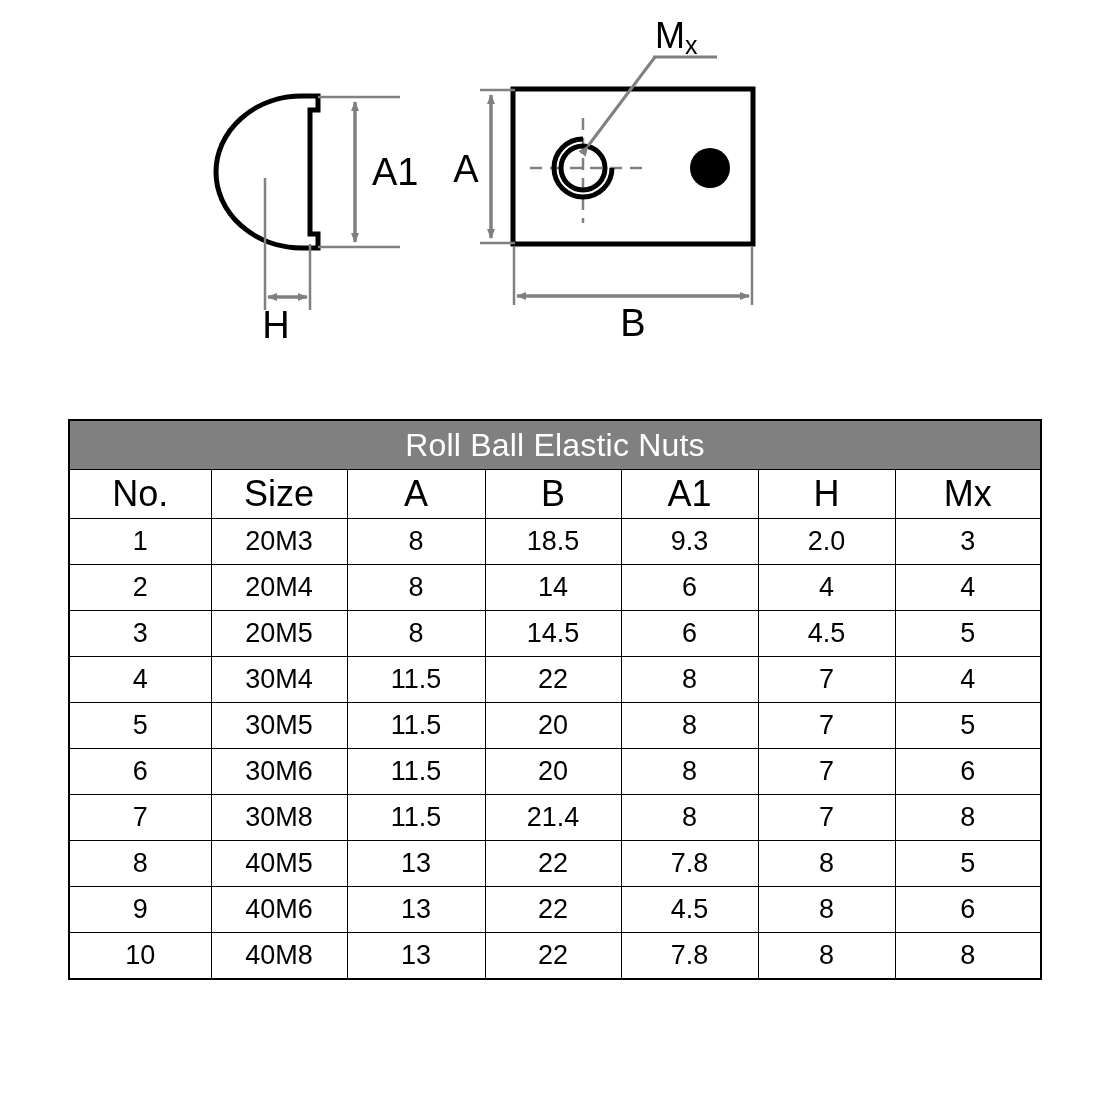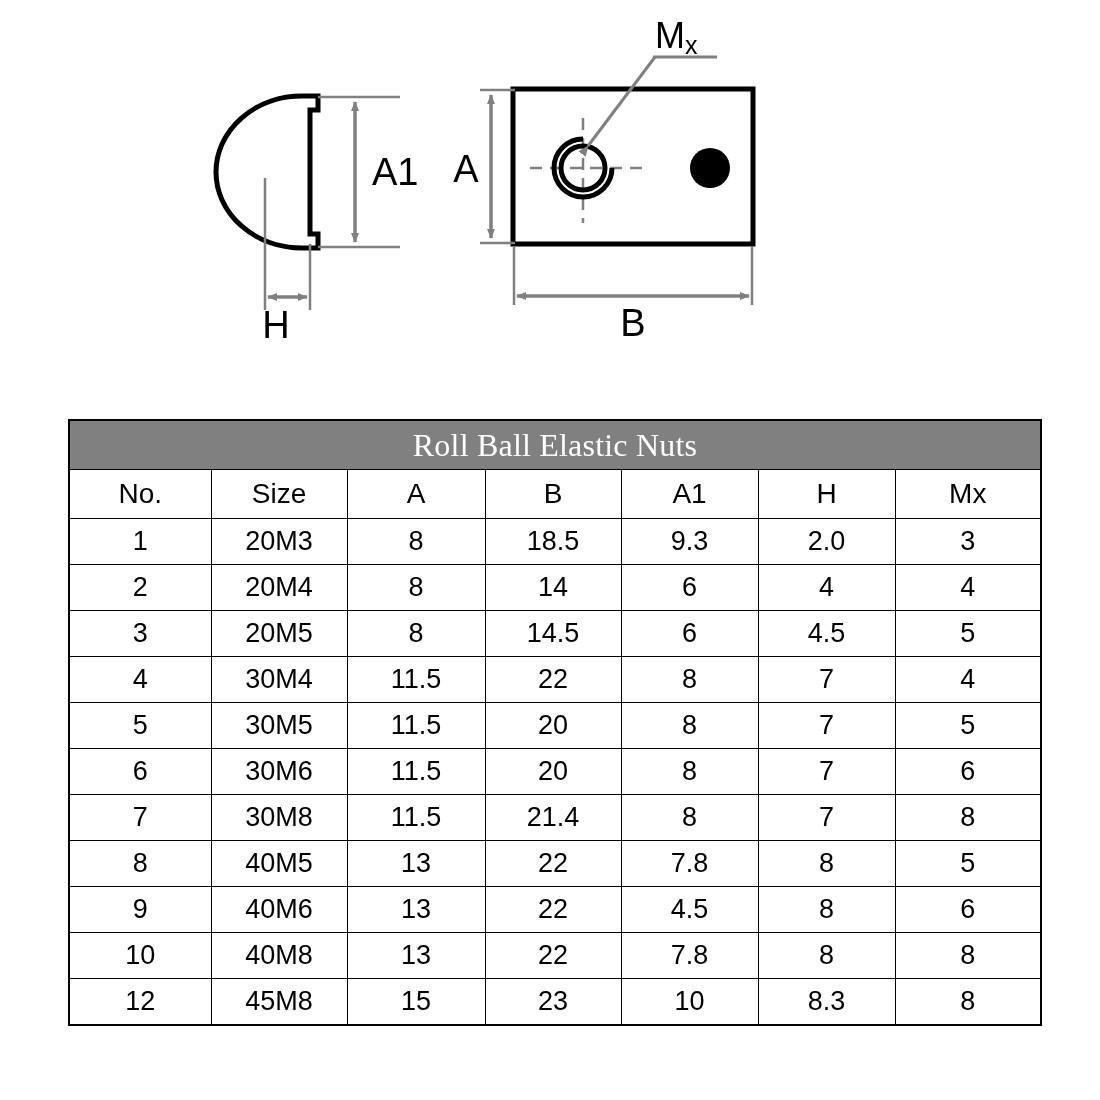--- a/index.html
+++ b/index.html
@@ -66,24 +66,23 @@
     padding: 0;
     background: #ffffff;
   }
   table.spec tr.title-row th {
     background: #808080;
     color: #ffffff;
     font-size: 32px;
     height: 48px;
     border: 1px solid #000000;
     letter-spacing: 0.2px;
-    font-family: Liberation Serif, serif;
   }
   table.spec tr.head-row td {
-    font-size: 28px;
+    font-size: 36px;
     height: 48px;
     margin-top: 30px;
   }
   
   col.c-no   { width: 142px; }
   col.c-size { width: 136px; }
   col.c-a    { width: 138px; }
   col.c-b    { width: 136px; }
   col.c-a1   { width: 137px; }
   col.c-h    { width: 137px; }
@@ -271,24 +270,15 @@
         </tr>
         <tr>
           <td>10</td>
           <td>40M8</td>
           <td>13</td>
           <td>22</td>
           <td>7.8</td>
           <td>8</td>
           <td>8</td>
         </tr>
-        <tr>
-          <td>12</td>
-          <td>45M8</td>
-          <td>15</td>
-          <td>23</td>
-          <td>10</td>
-          <td>8.3</td>
-          <td>8</td>
-        </tr>
       </tbody>
   </table>
 </div>
 
 </body></html>

